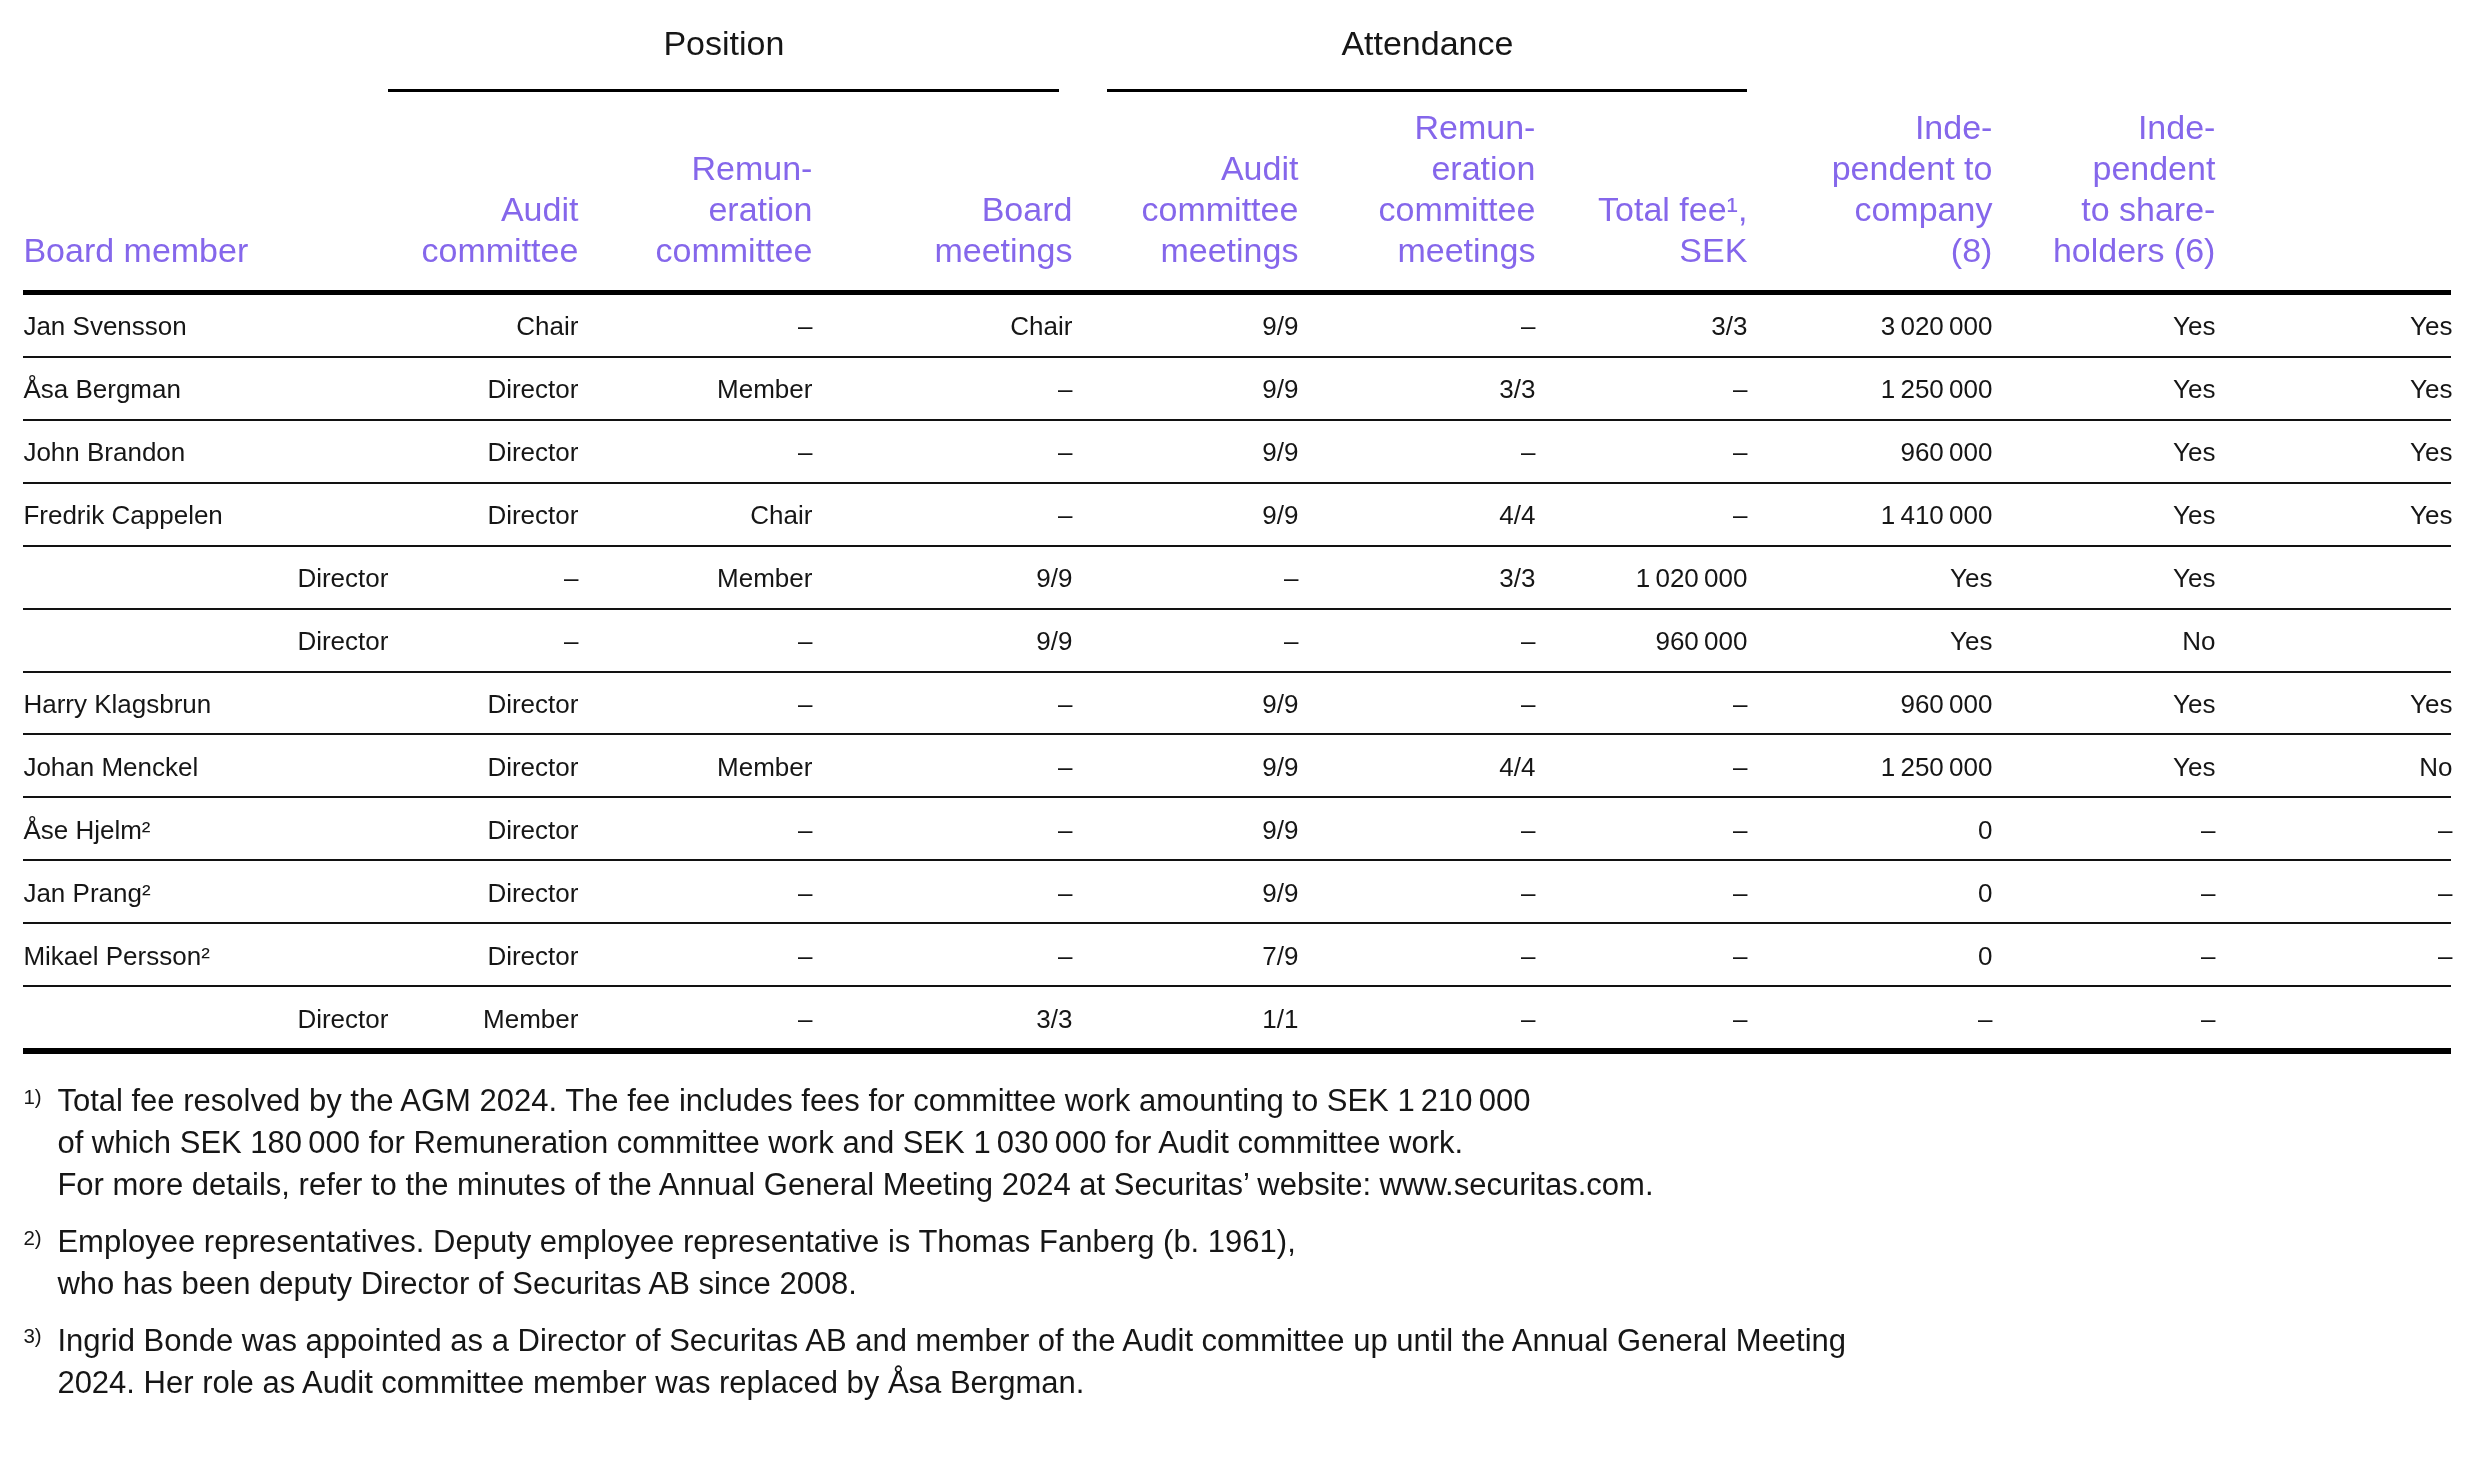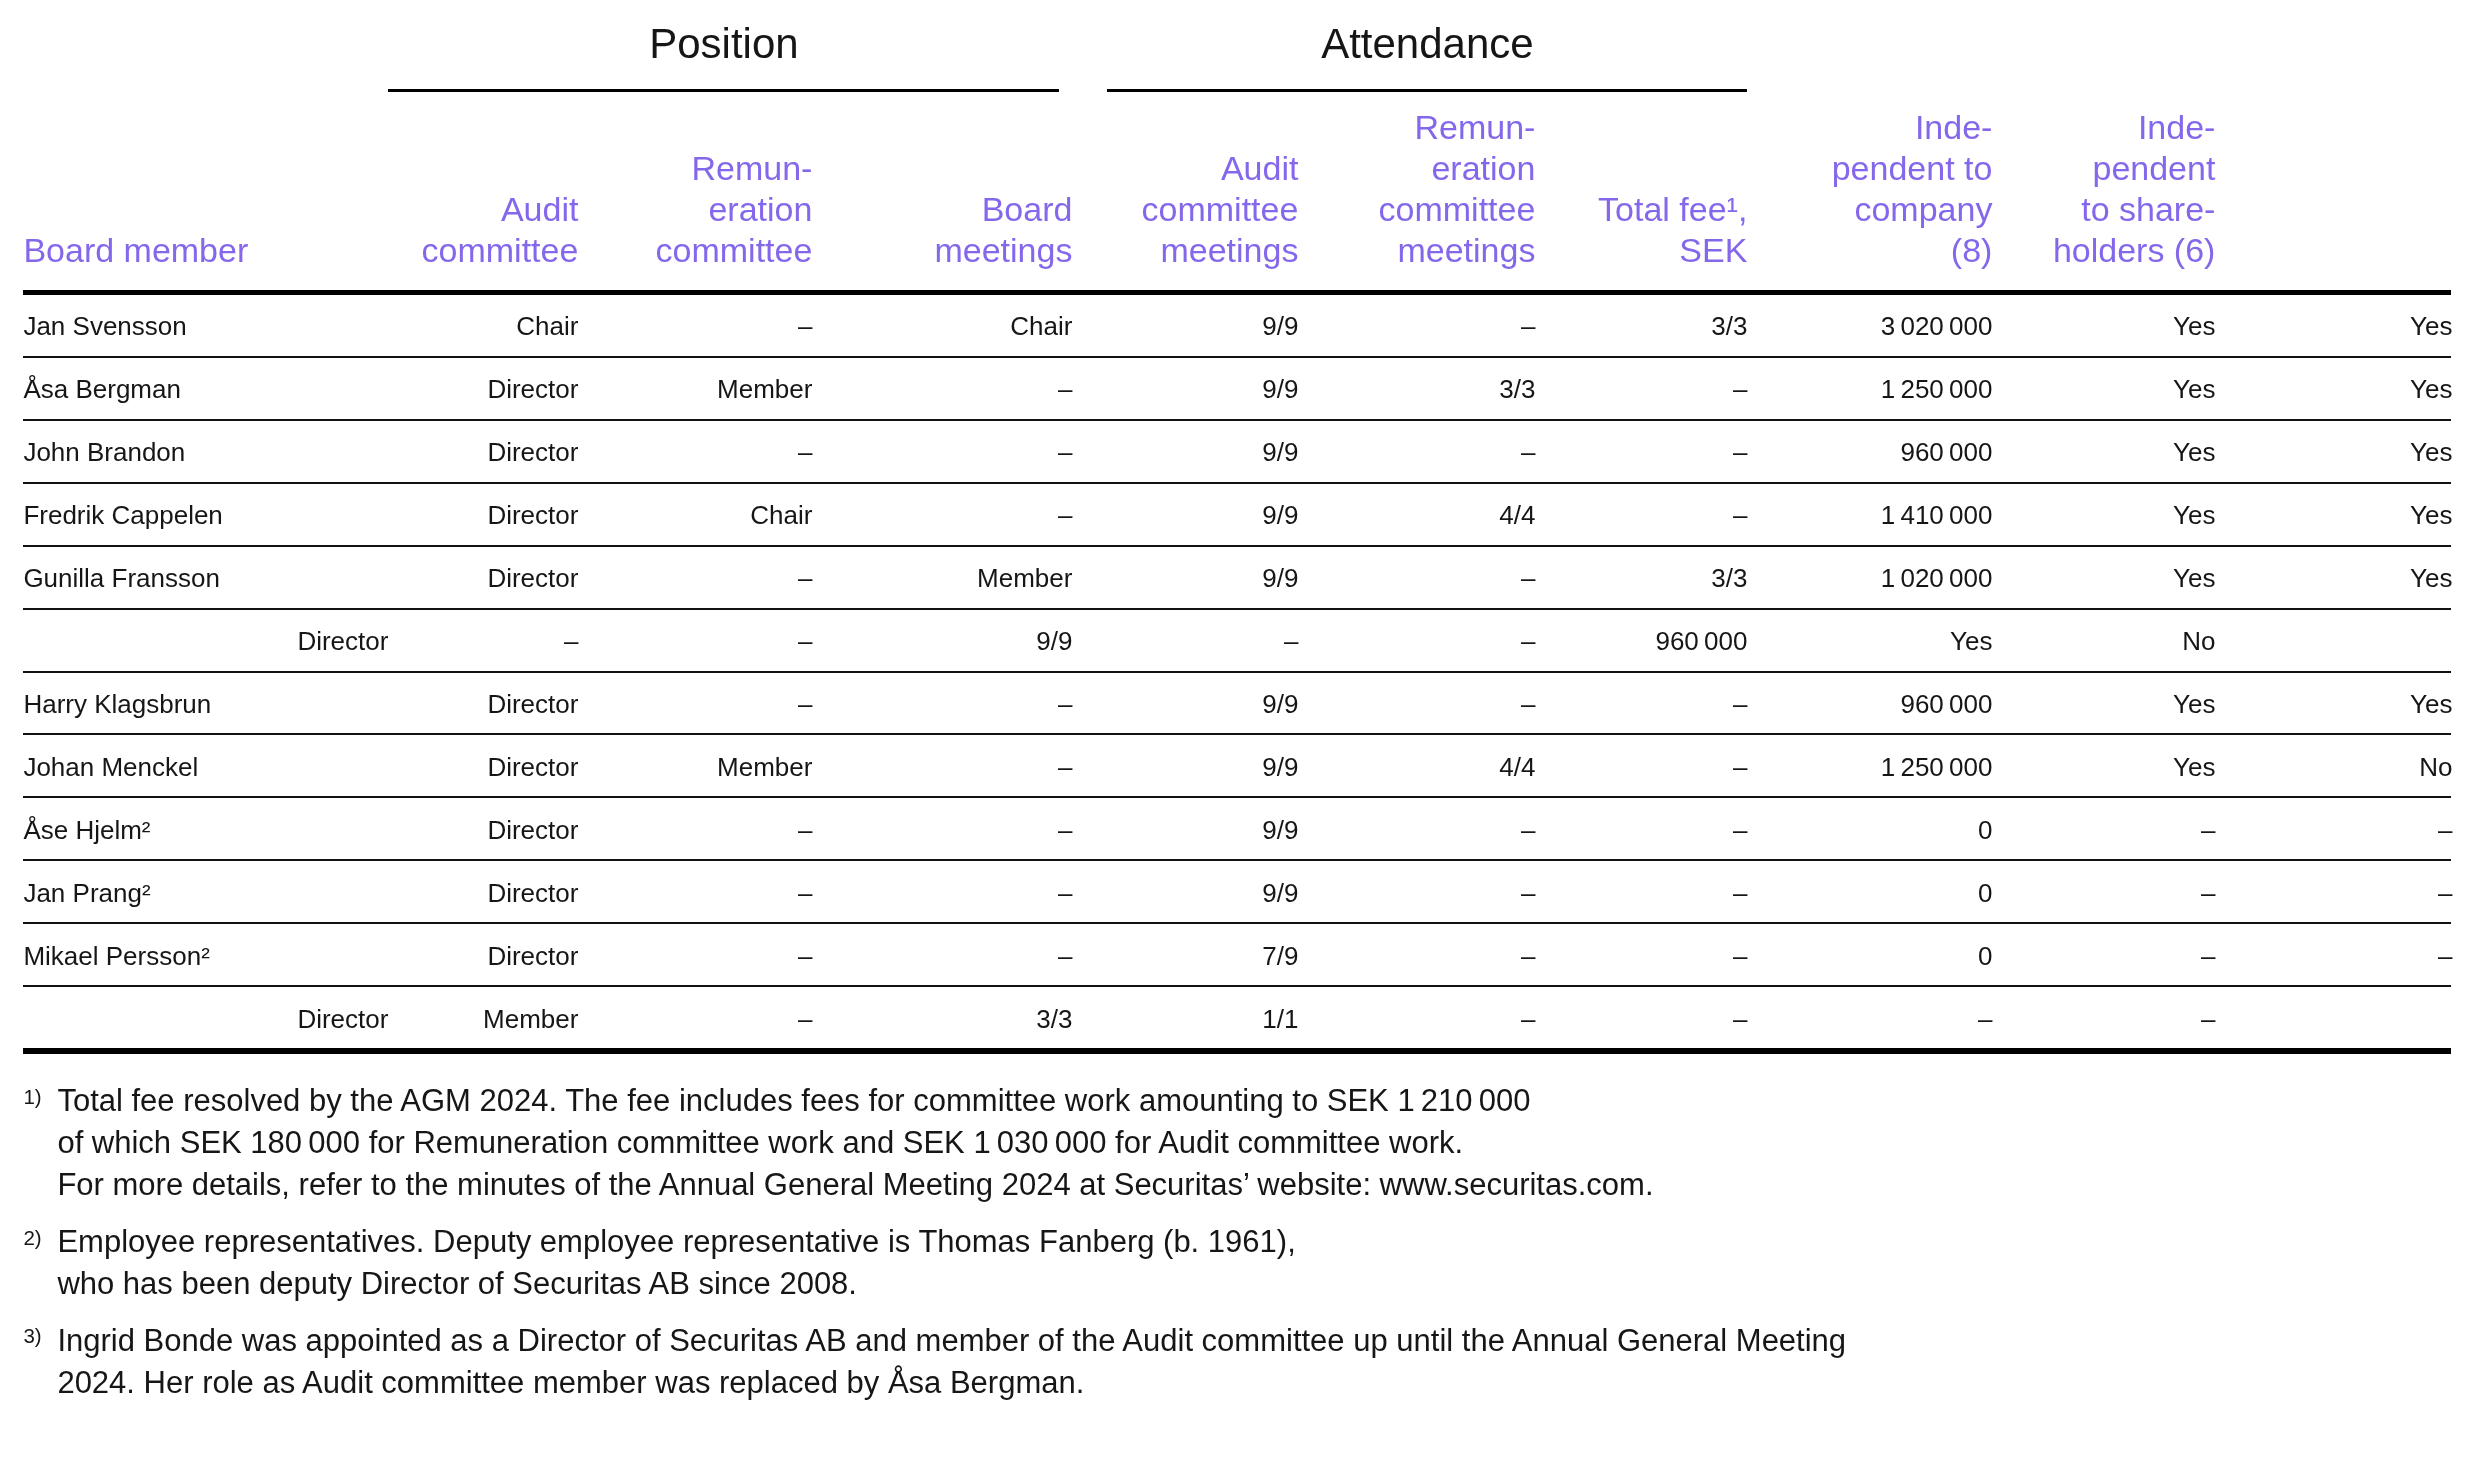--- a/index.html
+++ b/index.html
@@ -28,21 +28,21 @@
     grid-template-columns: var(--cols);
     height: 76px;
     box-sizing: border-box;
   }
   .g-cell {
     border-bottom: 3.7px solid #000;
     display: flex;
     justify-content: center;
     align-items: flex-start;
     padding-top: 7.3px;
-    font-size: 42px;
+    font-size: 34px;
     line-height: 41px;
     color: #161616;
     box-sizing: border-box;
   }
   .g-pos { grid-column: 2 / 5; margin-right: 13px; }
   .g-att { grid-column: 5 / 8; margin-left: 35px; }
   
   .head-row {
     display: grid;
     grid-template-columns: var(--cols);
@@ -189,21 +189,20 @@
           <div class="td">Chair</div>
           <div class="td">–</div>
           <div class="td">9/9</div>
           <div class="td">4/4</div>
           <div class="td">–</div>
           <div class="td">1 410 000</div>
           <div class="td">Yes</div>
           <div class="td">Yes</div>
         </div>
         <div class="trow">
-          <div class="td first">Gunilla Fransson</div>
           <div class="td">Director</div>
           <div class="td">–</div>
           <div class="td">Member</div>
           <div class="td">9/9</div>
           <div class="td">–</div>
           <div class="td">3/3</div>
           <div class="td">1 020 000</div>
           <div class="td">Yes</div>
           <div class="td">Yes</div>
         </div>

